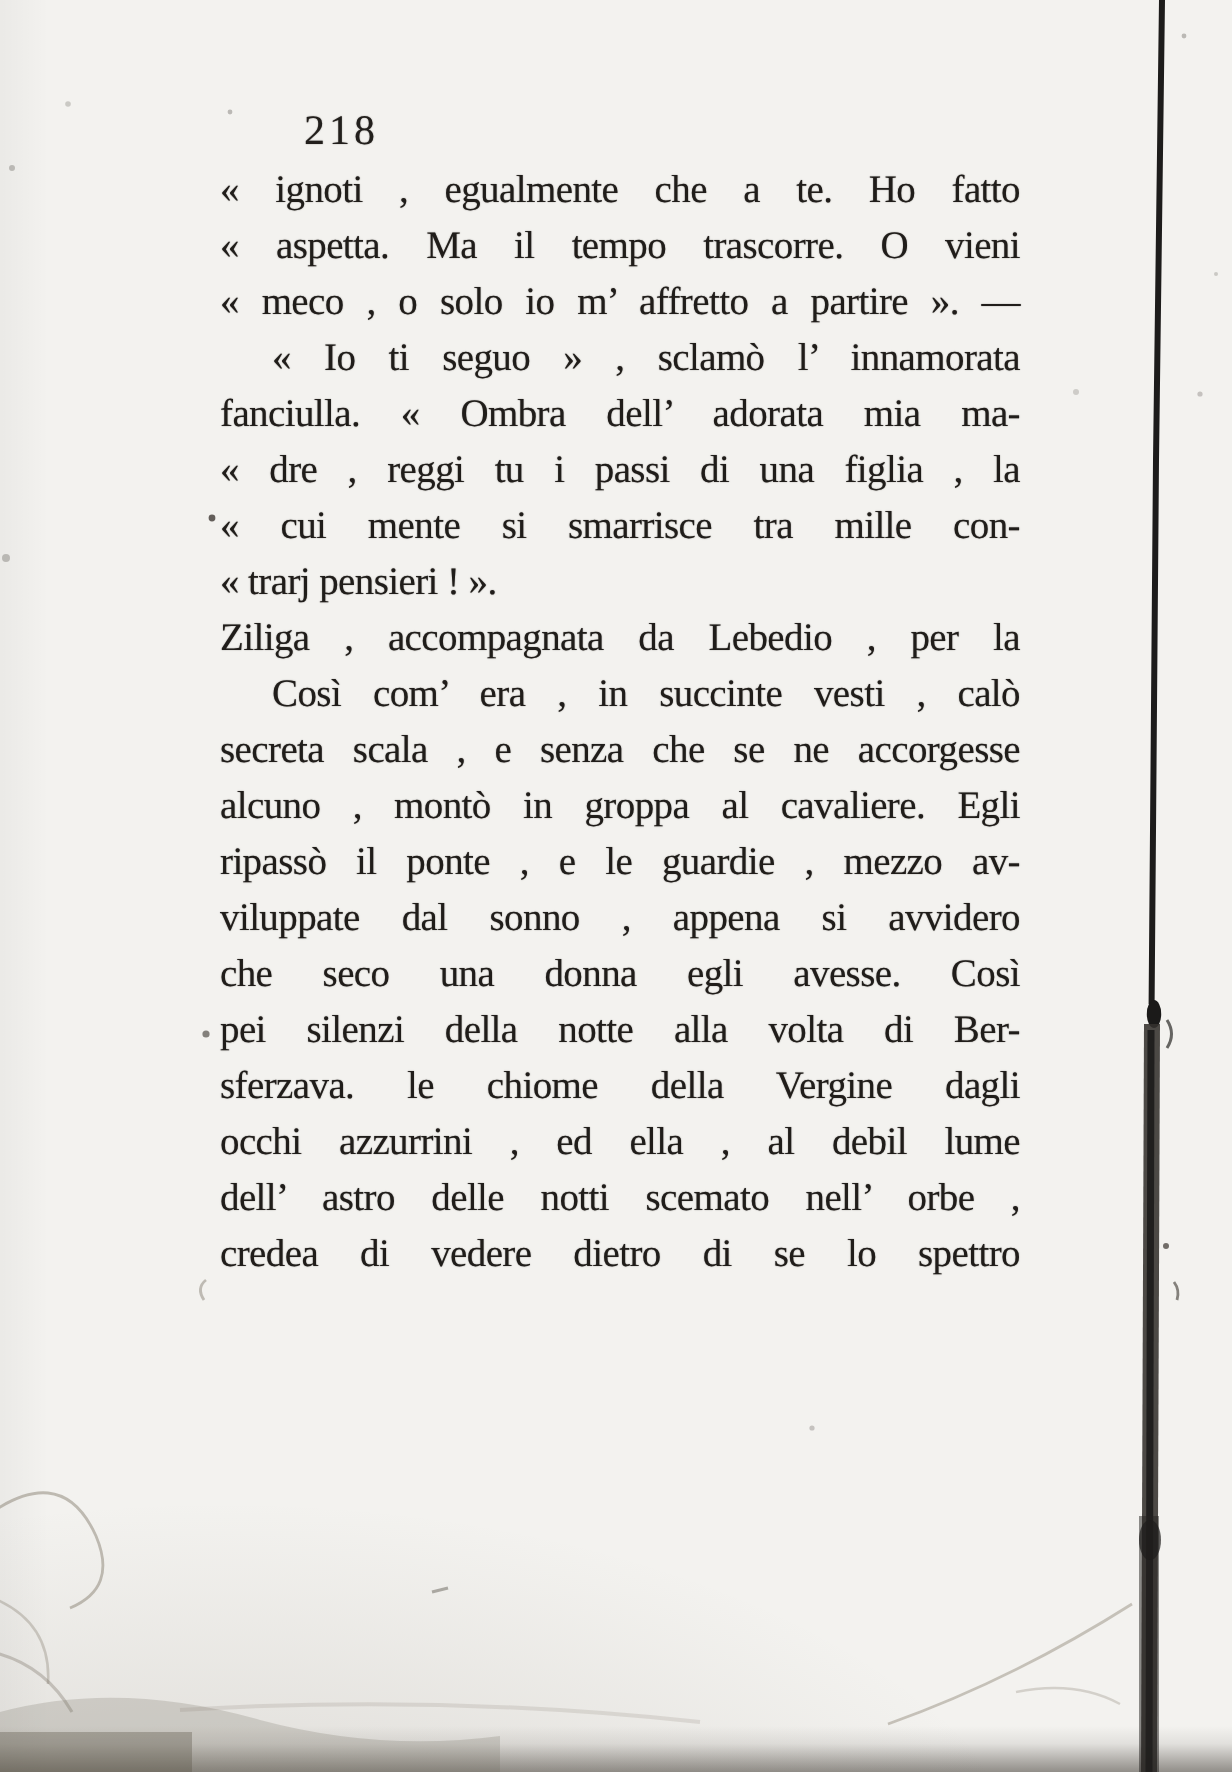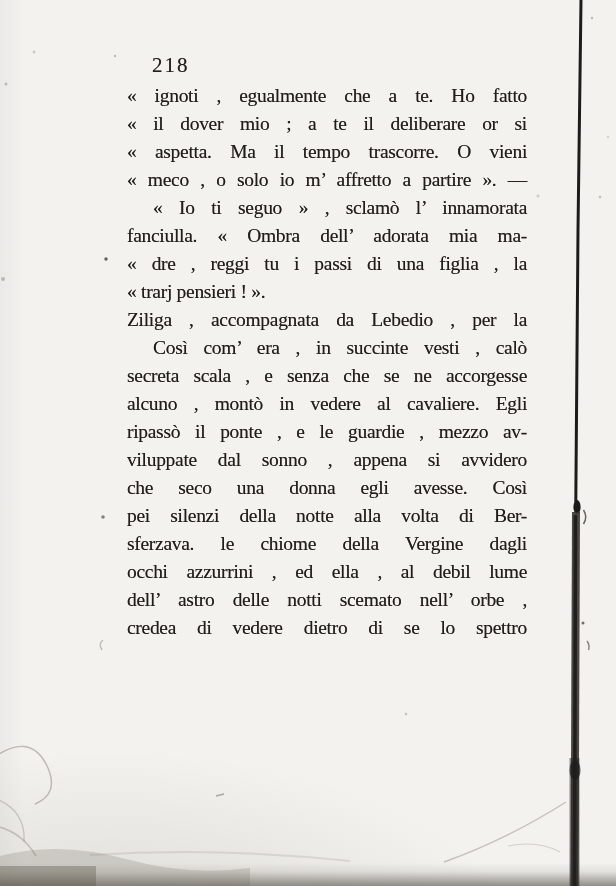--- a/index.html
+++ b/index.html
@@ -14,21 +14,21 @@
       #f3f2ef;
     font-family:"Liberation Serif", serif;
   }
   .page-number{
     position:absolute;left:152px;top:53px;
     font-size:21px;line-height:24px;letter-spacing:2px;
     color:#221f1c;
     text-shadow:0 0 0.6px rgba(30,26,22,0.6);
   }
   .text-block{
-    position:absolute;left:127px;top:82px;width:400px;
+    position:absolute;left:110px;top:82px;width:400px;
   }
   .line{
     font-size:19.5px;line-height:28px;letter-spacing:-0.3px;
     color:#201d1a;
     text-align:justify;
     text-align-last:justify;
     white-space:nowrap; 
     text-shadow:0 0 0.6px rgba(32,28,24,0.6);
   }
   .line{white-space:normal;height:28px;overflow:visible;}
@@ -38,31 +38,31 @@
 </style>
 </head>
 <body>
 
 <div class="page">
 
   <div class="page-number">218</div>
 
   <div class="text-block">
       <div class="line">« ignoti , egualmente che a te. Ho fatto</div>
-      <div class="line">« il dover mio ; a te il deliberare or si</div>
       <div class="line">« aspetta. Ma il tempo trascorre. O vieni</div>
       <div class="line">« meco , o solo io m’ affretto a partire ». —</div>
       <div class="line indent">« Io ti seguo » , sclamò l’ innamorata</div>
       <div class="line">fanciulla. « Ombra dell’ adorata mia ma-</div>
       <div class="line">« dre , reggi tu i passi di una figlia , la</div>
+      <div class="line">« cui mente si smarrisce tra mille con-</div>
       <div class="line no-fill">« trarj pensieri ! ».</div>
       <div class="line">Ziliga , accompagnata da Lebedio , per la</div>
       <div class="line indent">Così com’ era , in succinte vesti , calò</div>
       <div class="line">secreta scala , e senza che se ne accorgesse</div>
-      <div class="line">alcuno , montò in vedere al cavaliere. Egli</div>
+      <div class="line">alcuno , montò in groppa al cavaliere. Egli</div>
       <div class="line">ripassò il ponte , e le guardie , mezzo av-</div>
       <div class="line">viluppate dal sonno , appena si avvidero</div>
       <div class="line">che seco una donna egli avesse. Così</div>
       <div class="line">pei silenzi della notte alla volta di Ber-</div>
       <div class="line">sferzava. le chiome della Vergine dagli</div>
       <div class="line">occhi azzurrini , ed ella , al debil lume</div>
       <div class="line">dell’ astro delle notti scemato nell’ orbe ,</div>
       <div class="line">credea di vedere dietro di se lo spettro</div>
     </div>
 

